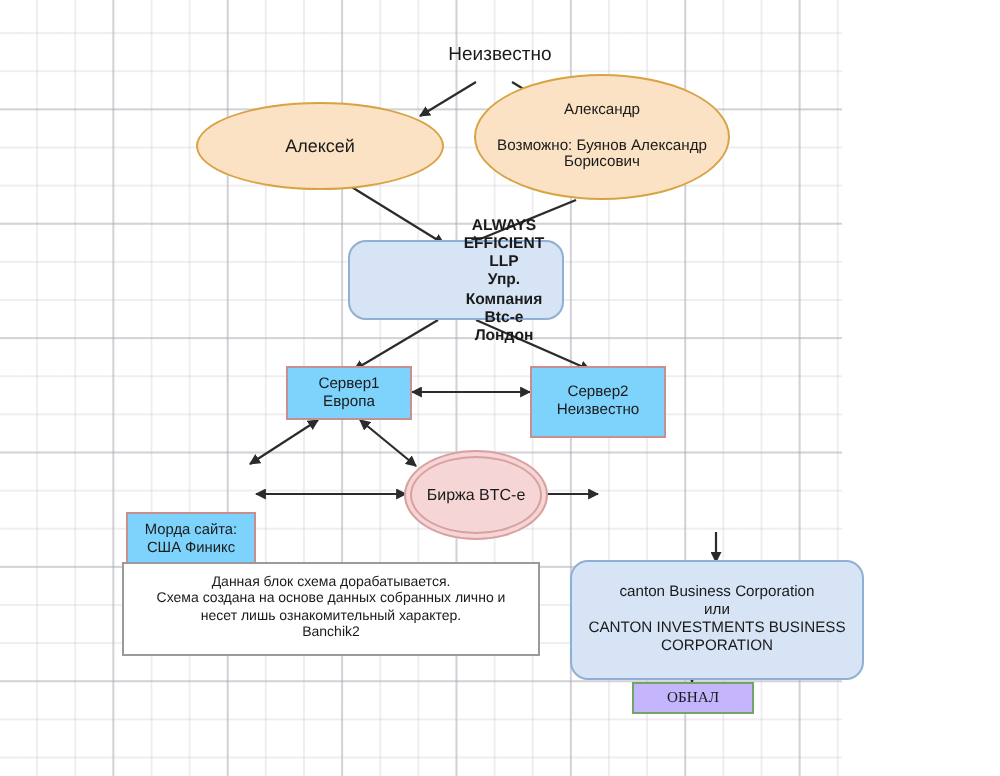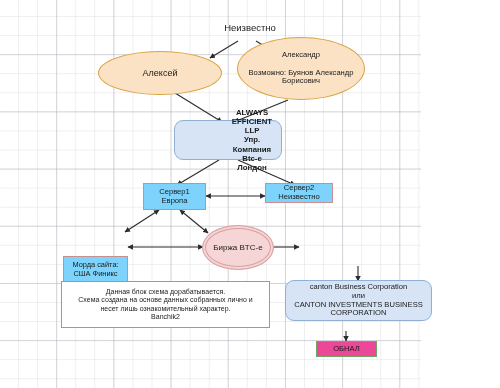--- a/index.html
+++ b/index.html
@@ -83,22 +83,23 @@
     border: 1px solid #8fb0d4;
     border-radius: 9px;
   }
   
   .rect-pink {
     background: #7dd3fc;
     border: 1px solid #c98f8f;
   }
   
   .rect-green {
-    background: #ec4899;
+    background: #c4b5fd;
     border: 1px solid #6fa664;
+    font-family: Liberation Serif, serif;
   }
   
   .rect-note {
     background: #ffffff;
     border: 1px solid #9a9a9a;
   }
 
   #title {
     position: absolute;
     left: 185px;
@@ -172,36 +173,36 @@
     <span>ALWAYS EFFICIENT LLP
 Упр. Компания Btc-e
 Лондон</span>
   </div>
 
   <div class="node rect-pink" style="left:143px; top:183px; width:63px; height:27px; font-size:7.6px;">
     <span>Сервер1
 Европа</span>
   </div>
 
-  <div class="node rect-pink" style="left:265px; top:183px; width:68px; height:20px; font-size:7.6px;">
+  <div class="node rect-pink" style="left:265px; top:183px; width:68px; height:36px; font-size:7.6px;">
     <span>Сервер2
 Неизвестно</span>
   </div>
 
   <div class="node rect-pink" style="left:63px; top:233px; width:65px; height:27px; font-size:7.4px;margin-top:23px;">
     <span>Морда сайта:
 США Финикс</span>
   </div>
 
   <div class="node ellipse-pink" style="left:202px; top:225px; width:72px; height:45px; font-size:8px;">
     <span>Биржа BTC-e</span>
   </div>
 
 
-  <div class="node rect-blue" style="left:285px; top:280px; width:147px; height:41px; font-size:7.6px;">
+  <div class="node rect-blue" style="left:285px; top:280px; width:147px; height:60px; font-size:7.6px;">
     <span>canton Business Corporation
 или
 CANTON INVESTMENTS BUSINESS
 CORPORATION</span>
   </div>
 
   <div class="node rect-green" style="left:316px; top:341px; width:61px; height:16px; font-size:7.6px;">
     <span>ОБНАЛ</span>
   </div>
 

